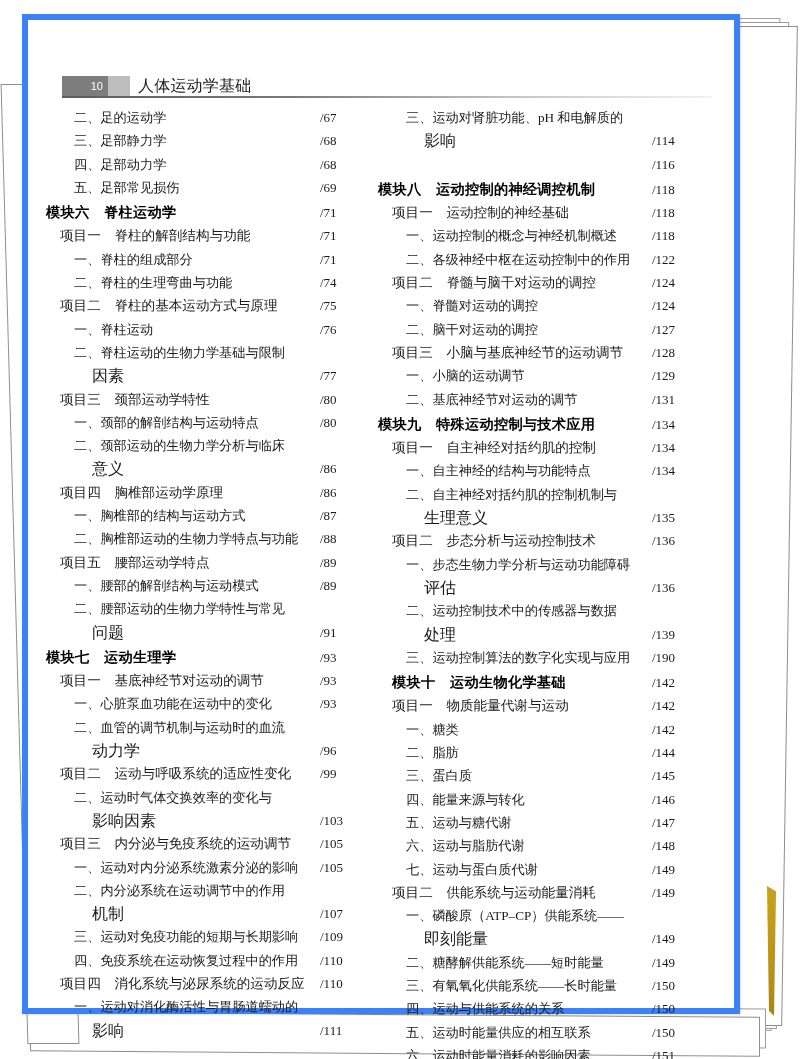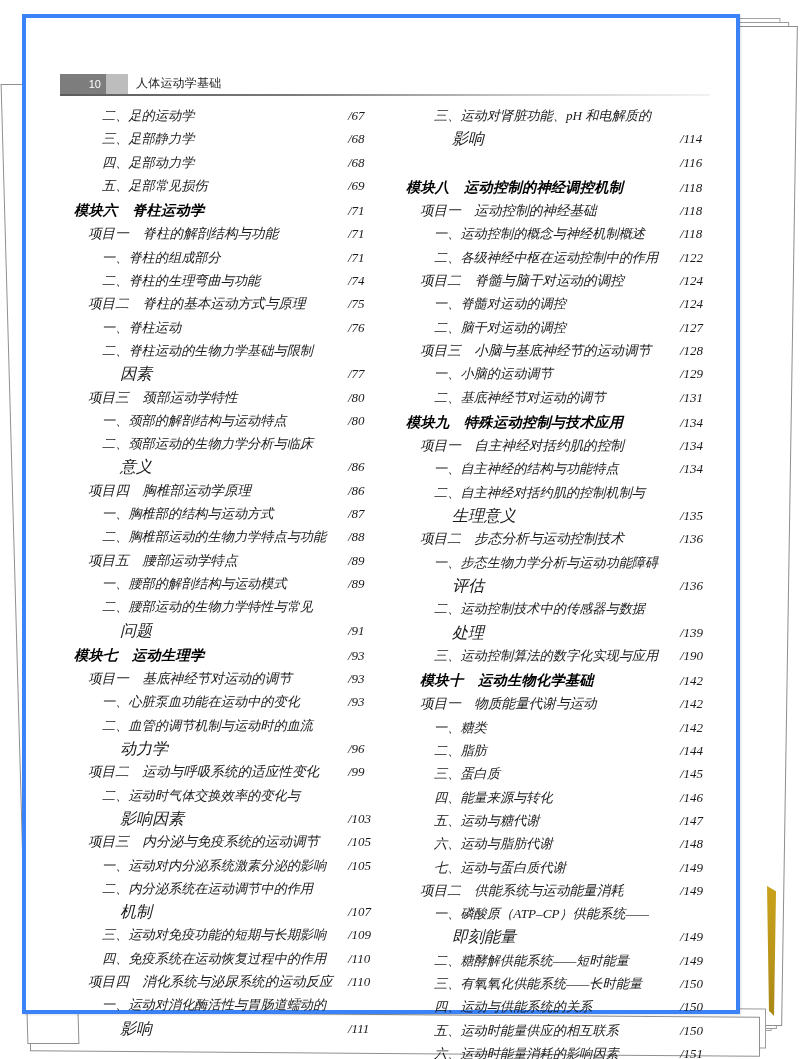--- a/index.html
+++ b/index.html
@@ -54,21 +54,21 @@
     background: linear-gradient(180deg,#c9a21a 0%, #b8941a 60%, #a88714 100%);
     clip-path: polygon(0 0, 100% 4%, 78% 100%, 22% 96%);
   }
 
   
   .page {
     position: absolute;
     left: 22px; top: 14px;
     width: 718px; height: 1000px;
     background: #ffffff;
-    border: 4px solid #3b82f6;
+    border: 6px solid #3b82f6;
     box-shadow: 1px 1px 2px rgba(0,0,0,.12);
   }
   .page-inner { position: relative; width: 100%; height: 100%; }
 
   
   .header {
     position: absolute;
     left: 34px; top: 56px;
     width: 650px; height: 22px;
   }
@@ -85,39 +85,38 @@
   }
   .hdr-num-box2 {
     position: absolute; left: 46px; top: 0;
     width: 22px; height: 20px;
     background: #bdbdbd;
   }
   .hdr-title {
     position: absolute; left: 76px; top: 0;
     height: 20px; line-height: 19px;
     font-family: "Liberation Sans", sans-serif;
-    font-size: 12px;
+    font-size: 16px;
     color: #1d1d1d;
     letter-spacing: .2px;
     white-space: nowrap;
   }
   .hdr-rule {
     position: absolute; left: 0; top: 20px;
     width: 650px; height: 2px;
     background: linear-gradient(90deg,#5c5c5c 0%, #7a7a7a 35%, #c9c9c9 72%, #f2f2f2 100%);
   }
 
   
   .cols {
     position: absolute;
-    left: 48px; top: 86px;
+    left: 18px; top: 86px;
     width: 650px; height: 880px;
     display: flex;
     gap: 14px;
-    font-style: italic;
   }
   .col { width: 318px; position: relative; }
 
   
   .row {
     position: relative;
     height: 23.3px;
     white-space: nowrap;
   }
   .row .txt {

